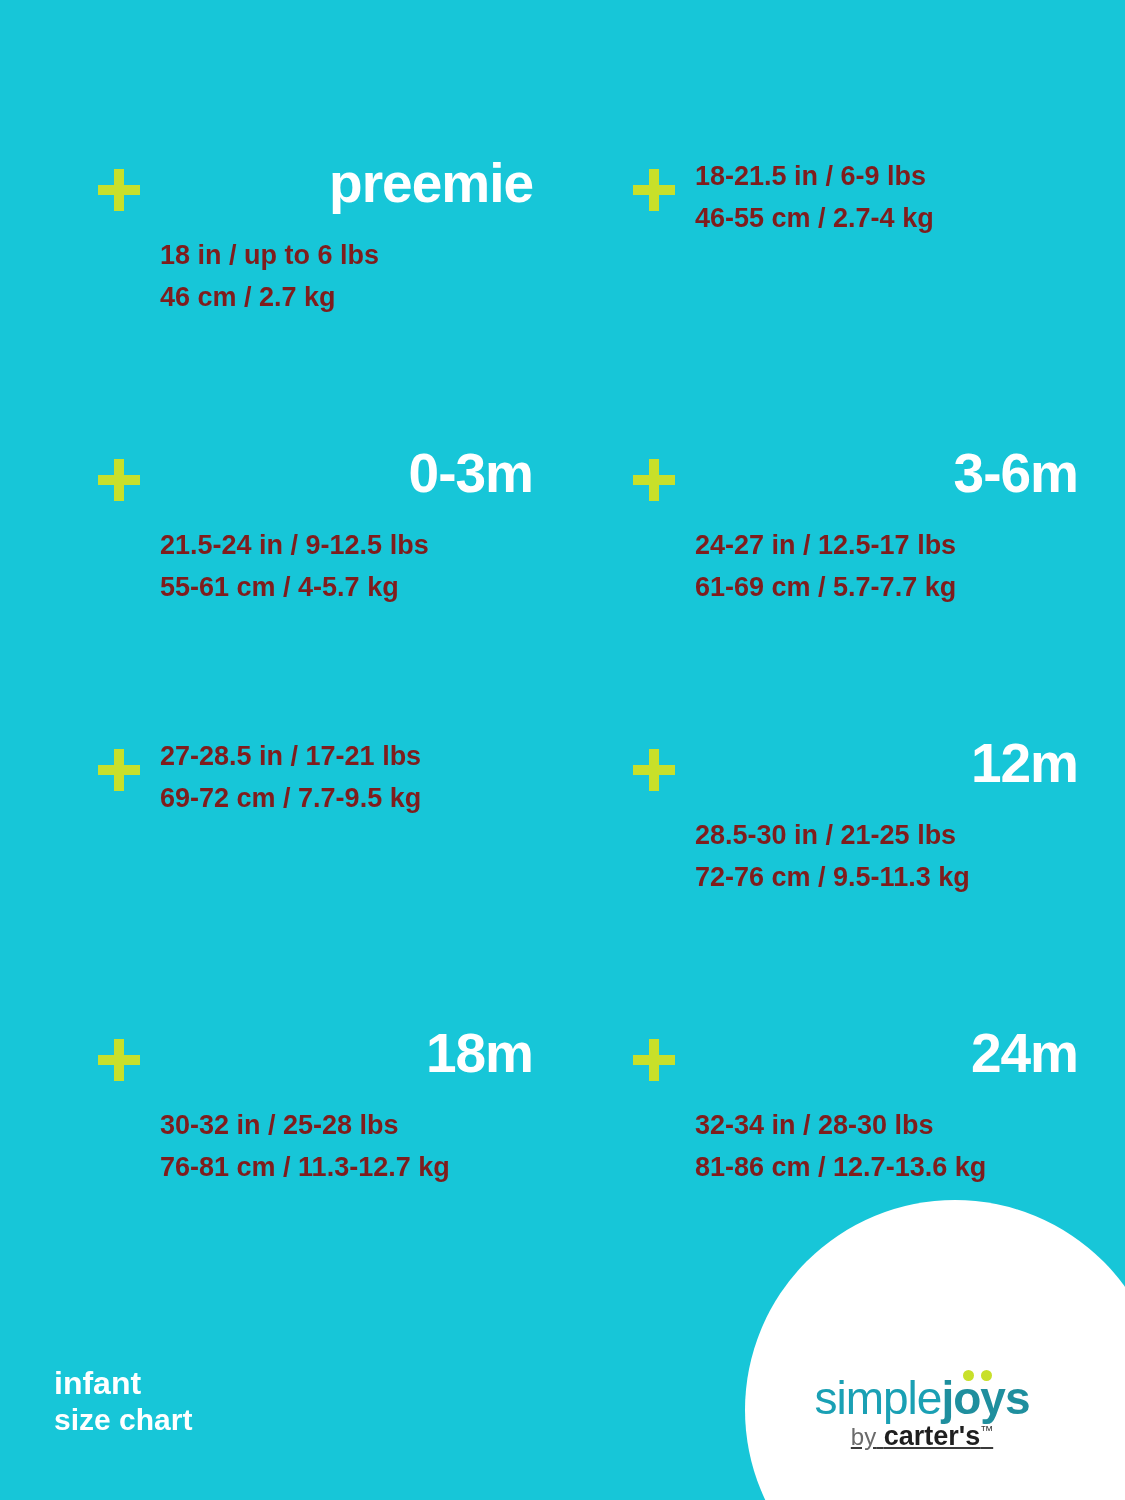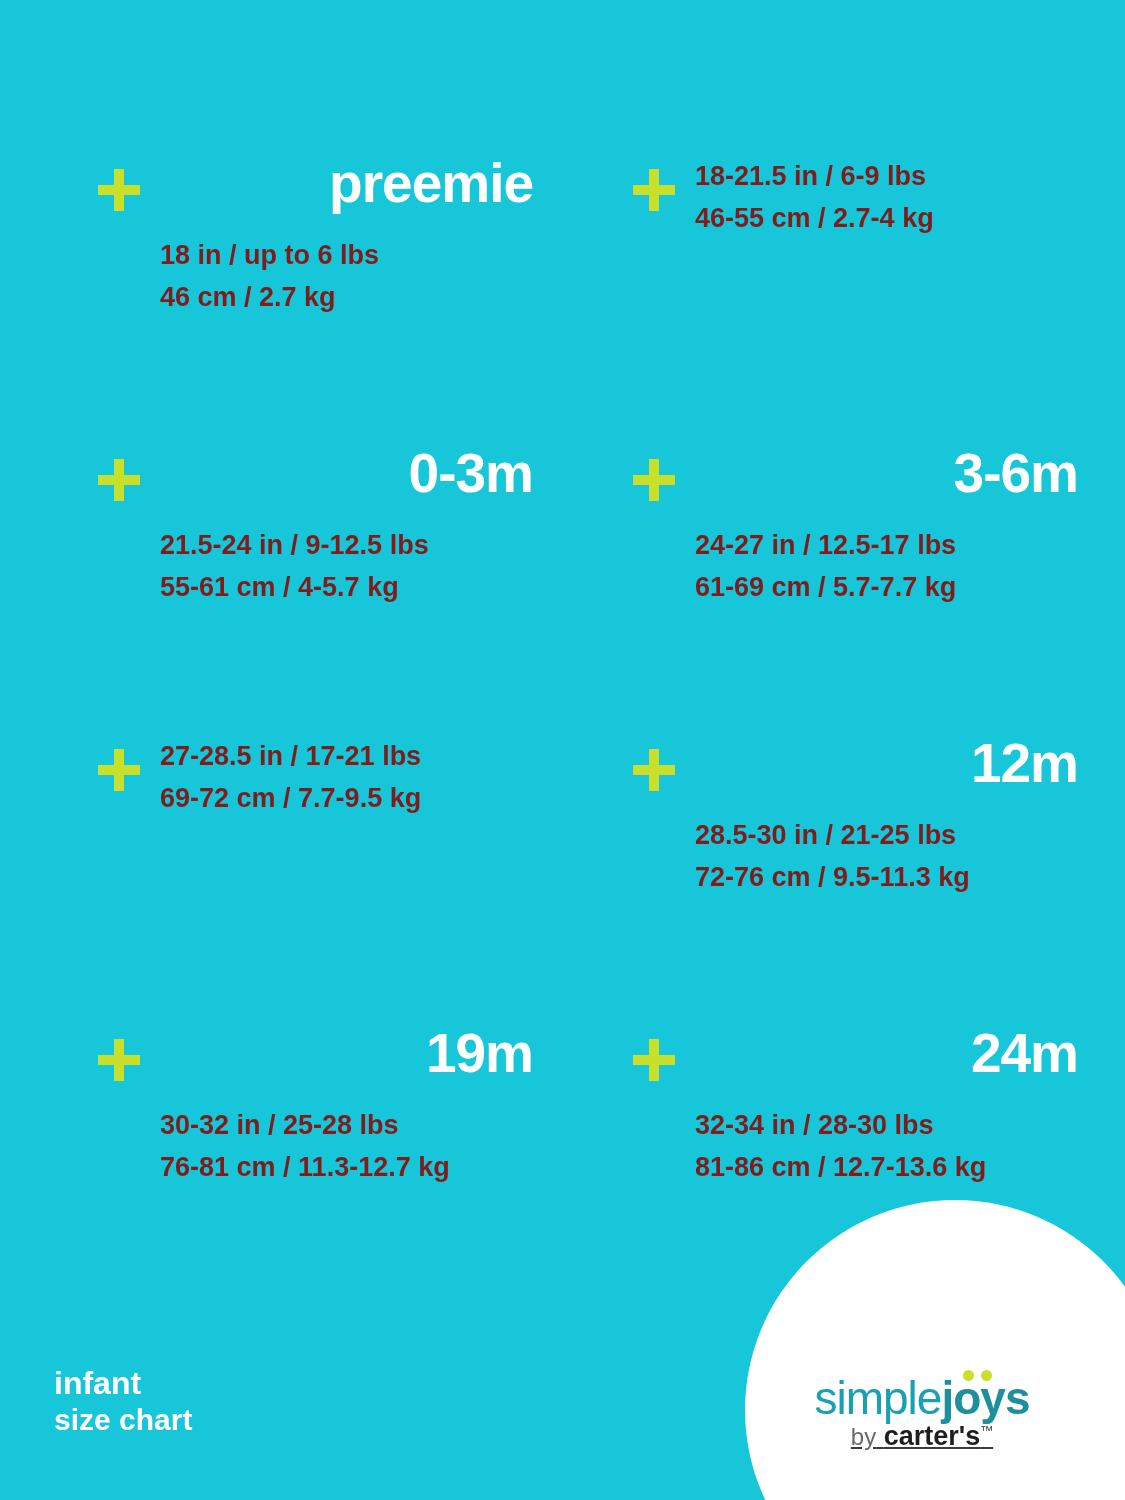--- a/index.html
+++ b/index.html
@@ -227,21 +227,21 @@
       <span class="plus"></span>
       <div class="size-name">12m</div>
       <div class="detail">
         <div>28.5-30 in / 21-25 lbs</div>
         <div>72-76 cm / 9.5-11.3 kg</div>
       </div>
     </div>
 
     <div class="cell">
       <span class="plus"></span>
-      <div class="size-name">19m</div>
+      <div class="size-name">18m</div>
       <div class="detail">
         <div>30-32 in / 25-28 lbs</div>
         <div>76-81 cm / 11.3-12.7 kg</div>
       </div>
     </div>
 
     <div class="cell col2">
       <span class="plus"></span>
       <div class="size-name">24m</div>
       <div class="detail">

